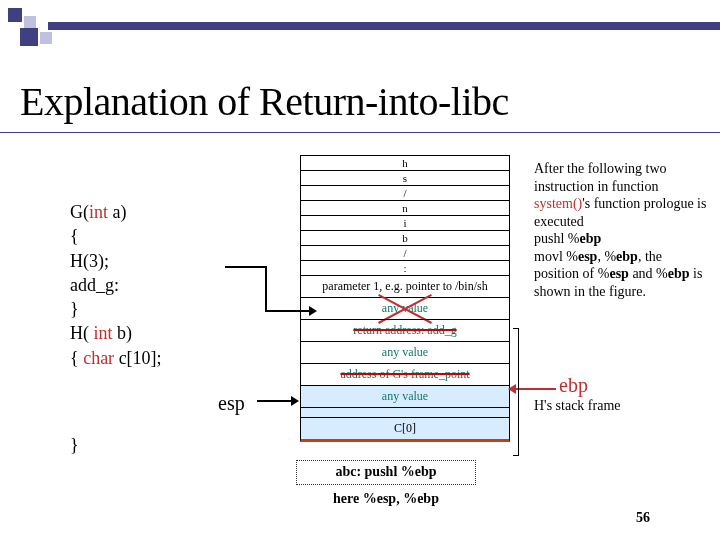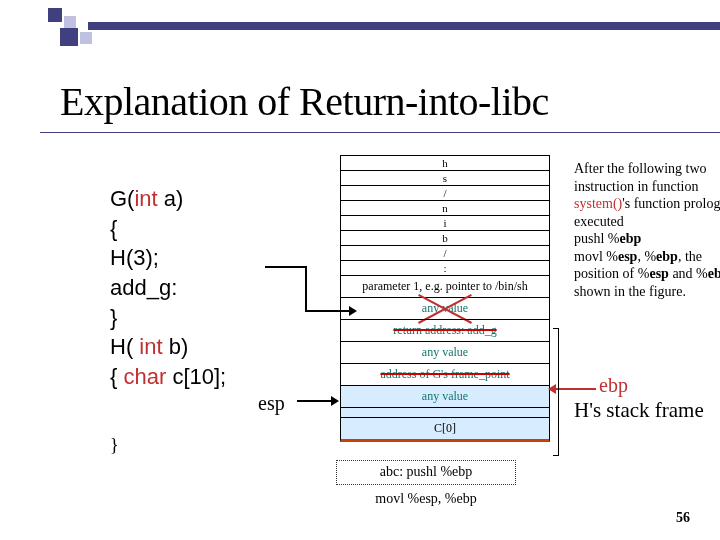--- a/index.html
+++ b/index.html
@@ -1,24 +1,24 @@
 <!DOCTYPE html>
 <html><head>
 <meta charset="utf-8">
 <style>
   * { box-sizing: border-box; margin: 0; padding: 0; }
   html, body { width: 720px; height: 540px; font-family: "Times New Roman", serif; background: #fff; overflow: hidden; }
-  .slide { width: 672px; height: 540px; position: relative; margin-left: 40px; }
+  .slide { width: 672px; height: 540px; position: relative; }
   .deco-top { position: absolute; top: 6px; left: 0; width: 720px; height: 40px; }
   .deco-sq { position: absolute; background: #404080; }
   .deco-sq.light { background: #c0c0e0; }
   .title { position: absolute; left: 20px; top: 78px; font-size: 40px; font-weight: 400; letter-spacing: -0.5px; }
   .hr { position: absolute; left: 0; top: 132px; width: 720px; height: 1px; background: #404080; }
 
-  .code-left { position: absolute; left: 70px; top: 184px; font-size: 22px; line-height: 1.35; font-family: Liberation Sans, sans-serif; }
+  .code-left { position: absolute; left: 70px; top: 200px; font-size: 18px; line-height: 1.35; font-family: Liberation Serif, serif; }
   .code-left .kw { color: #c03030; }
   .overflow-note { position: absolute; left: 82px; top: 378px; font-size: 18px; line-height: 1.25; }
 
   .esp-label { position: absolute; left: 218px; top: 392px; font-size: 20px; }
   .esp-arrow { position: absolute; left: 257px; top: 400px; width: 40px; height: 2px; background: #000; }
   .esp-arrow::after { content: ""; position: absolute; right: -2px; top: -4px; border-left: 8px solid #000; border-top: 5px solid transparent; border-bottom: 5px solid transparent; }
 
   .arrow-mid { position: absolute; left: 225px; top: 266px; width: 65px; height: 60px; }
   .arrow-mid .h { position: absolute; left: 0; top: 0; width: 40px; height: 2px; background: #000; }
   .arrow-mid .v { position: absolute; left: 40px; top: 0; width: 2px; height: 44px; background: #000; }
@@ -37,25 +37,25 @@
   .stack .cross::before { transform: translate(-50%,-50%) rotate(28deg); }
   .stack .cross::after  { transform: translate(-50%,-50%) rotate(-28deg); }
 
   .right-txt { position: absolute; left: 534px; top: 160px; width: 175px; font-size: 14px; line-height: 1.25; }
   .right-txt .red { color: #c03030; }
   .right-txt .bold { font-weight: bold; }
 
   .ebp-label { position: absolute; left: 559px; top: 374px; font-size: 20px; color: #c03030; }
   .ebp-arrow { position: absolute; left: 510px; top: 388px; width: 46px; height: 2px; background: #c03030; }
   .ebp-arrow::after { content:""; position:absolute; left:-2px; top:-4px; border-right:8px solid #c03030; border-top:5px solid transparent; border-bottom:5px solid transparent;}
-  .hframe { position: absolute; left: 534px; top: 398px; font-size: 21px; }
+  .hframe { position: absolute; left: 534px; top: 398px; font-size: 14px; }
 
   .frame-bracket { position: absolute; left: 513px; top: 328px; height: 128px; border-right: 1.5px solid #000; width: 6px; border-top: 1.5px solid #000; border-bottom: 1.5px solid #000; }
 
-  .bottom-box { position: absolute; left: 296px; top: 460px; width: 180px; font-size: 14px; text-align: center; line-height: 1.2; }
+  .bottom-box { position: absolute; left: 296px; top: 460px; width: 180px; font-size: 14px; text-align: center; line-height: 1.2; font-weight: bold; }
   .bottom-txt1 { border: 1px dotted #333; padding: 3px 4px; margin-bottom: 6px; }
   .pagenum { position: absolute; right: 22px; bottom: 14px; font-size: 14px; font-weight: bold; }
 </style>
 </head>
 <body>
 
 <div class="slide">
 
   <div class="deco-top">
     <div class="deco-sq" style="left:8px; top:2px; width:14px; height:14px;"></div>
@@ -116,17 +116,17 @@
     <span>movl    %</span><span class="bold">esp</span><span>, %</span><span class="bold">ebp</span><span>, the position of %</span><span class="bold">esp</span><span> and %</span><span class="bold">ebp</span><span> is shown in the figure.</span>
   </div>
 
   <div class="ebp-label">ebp</div>
   <div class="ebp-arrow"></div>
   <div class="hframe">H's stack frame</div>
   <div class="frame-bracket"></div>
 
   <div class="bottom-box">
     <div class="bottom-txt1">abc: pushl %ebp</div>
-    <div>movl %esp, %ebp</div>
+    <div>here %esp, %ebp</div>
   </div>
 
   <div class="pagenum">56</div>
 </div>
 
 </body></html>

